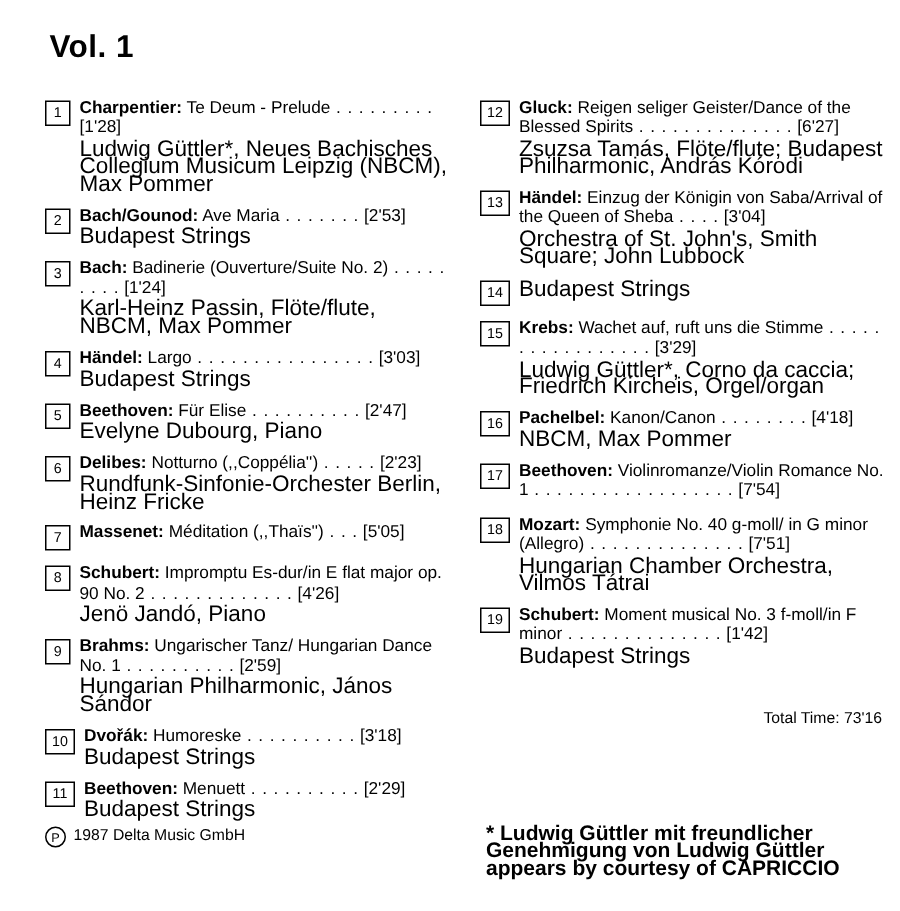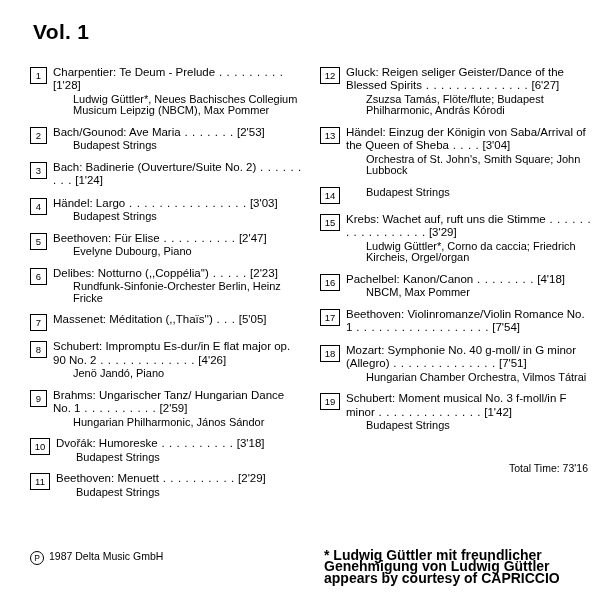--- a/index.html
+++ b/index.html
@@ -56,33 +56,32 @@
   }
   .body {
     flex: 1 1 auto;
     min-width: 0;
   }
   .line1 {
     font-size: 11.5px;
     line-height: 13.4px;
   }
   .composer {
-    font-weight: normal;
+    font-weight: bold;
   }
   .dots {
     letter-spacing: 0.6px;
   }
   .dur {
     white-space: nowrap;
   }
   .perf {
-    font-size: 11px;
+    font-size: 15px;
     line-height: 11.6px;
     margin-top: 1px;
-    margin-left: 20px;
   }
   .total {
     font-size: 10.5px;
     text-align: right;
     margin-top: 30px;
     padding-right: 4px;
   }
   .footer {
     position: absolute;
     left: 30px;
@@ -150,20 +149,21 @@
         </div>
       </div>
 
       <div class="track">
         <div class="num">3</div>
         <div class="body">
           <div class="line1">
             <span class="composer">Bach:</span><span> Badinerie (Ouverture/Suite No. 2)</span><span class="dots"> . . . . . . . . .</span>
             <span class="dur">[1'24]</span>
           </div>
+          <div class="perf">Karl-Heinz Passin, Flöte/flute, NBCM, Max Pommer</div>
         </div>
       </div>
 
       <div class="track">
         <div class="num">4</div>
         <div class="body">
           <div class="line1">
             <span class="composer">Händel:</span><span> Largo</span><span class="dots"> . . . . . . . . . . . . . . . .</span>
             <span class="dur">[3'03]</span>
           </div>

